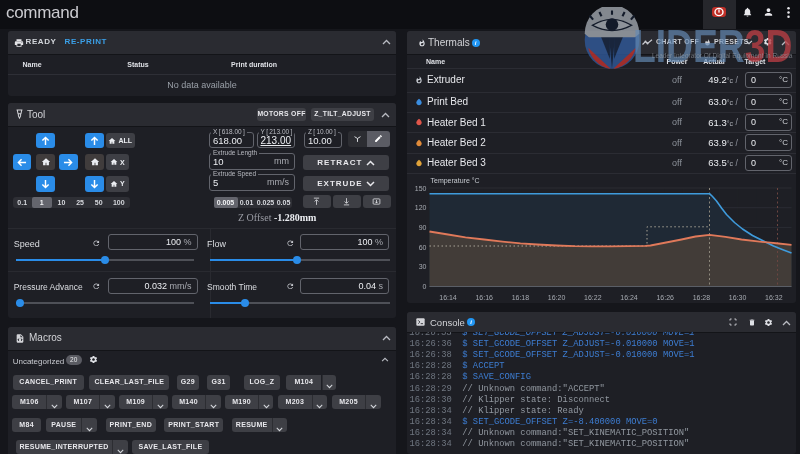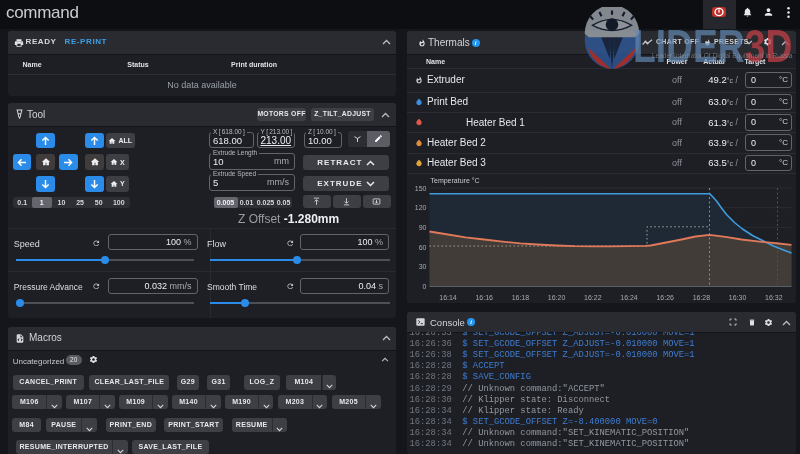--- a/index.html
+++ b/index.html
@@ -199,21 +199,21 @@
  <svg width="9" height="9" viewBox="0 0 24 24">
         <path fill="none" stroke="#eceef2" stroke-width="2" d="M5 21 h14 M12 3 V16 M7 12 l5 5 l5 -5"></path>
       </svg>
 </div>
 <div class="darkbtn" style="left:363.2px;top:195.3px;width:27.4px;height:13.2px;">
  <svg width="9" height="9" viewBox="0 0 24 24">
         <rect x="3" y="5" width="18" height="14" rx="2" fill="none" stroke="#eceef2" stroke-width="2"></rect>
         <path fill="none" stroke="#eceef2" stroke-width="2" d="M12 8 v8 M8.5 12.5 L12 16 l3.5 -3.5"></path>
       </svg>
 </div>
-<div class="abs" style="left:238px;top:211.5px;font-size:12px;color:#9a9ca4;">Z Offset <span style="color:#eceef2;font-weight:bold;">-1.280mm</span></div>
+<div class="abs" style="left:238px;top:211.5px;font-size:10px;color:#9a9ca4;font-family:Liberation Serif, serif;">Z Offset <span style="color:#eceef2;font-weight:bold;">-1.280mm</span></div>
 
 <div class="abs" style="left:8px;top:228px;width:388px;height:1px;background:#292a30;"></div>
 <div class="abs" style="left:209.5px;top:228px;width:1px;height:90px;background:#292a30;"></div>
 <div class="abs" style="left:8px;top:270.5px;width:388px;height:1px;background:#292a30;"></div>
 
 <div class="abs" style="left:13.7px;top:238.7px;font-size:9px;color:#dcdee2;">Speed</div>
 <svg class="abs" style="left:91.5px;top:239px;" width="8.5" height="8.5" viewBox="0 0 24 24">
       <path fill="#c6c8ce" d="M17.65 6.35A7.96 7.96 0 0 0 12 4c-4.42 0-8 3.58-8 8s3.58 8 8 8c3.73 0 6.84-2.55 7.73-6h-2.08A5.99 5.99 0 0 1 12 18c-3.31 0-6-2.69-6-6s2.69-6 6-6c1.66 0 3.14.69 4.22 1.78L13 11h7V4l-2.35 2.35z"></path>
     </svg>
 <div class="fieldset" style="left:107.5px;top:233.7px;width:88px;height:14.5px;"></div>
@@ -382,21 +382,21 @@
 <div class="abs" style="left:666px;top:96.9px;width:22px;text-align:center;font-size:9px;color:#8d929a;">off</div>
 <div class="abs" style="left:660px;top:96.4px;width:73px;text-align:right;font-size:9.5px;color:#eceef2;">63.0<span style="font-size:7px;color:#b4b7be;">°c</span></div>
 <div class="abs" style="left:735.5px;top:96.9px;font-size:8.5px;color:#9599a2;">/</div>
 <div class="fieldset" style="left:745px;top:93.7px;width:45px;height:14.5px;"></div>
 <div class="abs" style="left:751px;top:96.9px;font-size:9px;color:#eceef2;">0</div>
 <div class="abs" style="left:745px;top:96.9px;width:43px;text-align:right;font-size:8px;color:#d4d6db;">°C</div>
 <div class="abs" style="left:406.5px;top:112.1px;width:389px;height:1px;background:#2b2c33;"></div>
 <svg class="abs" style="left:415px;top:117.2px;" width="8" height="10" viewBox="0 0 24 24">
       <path fill="#e0564a" d="M12 2c-5.33 4.55-8 8.48-8 11.8 0 4.98 3.8 8.2 8 8.2s8-3.22 8-8.2c0-3.32-2.67-7.25-8-11.8z"></path>
     </svg>
-<div class="abs" style="left:427px;top:116.8px;font-size:10px;color:#e6e7eb;margin-left:39px;">Heater Bed 1</div>
+<div class="abs" style="left:427px;top:116.8px;font-size:10px;color:#e6e7eb;">Heater Bed 1</div>
 <div class="abs" style="left:666px;top:117.2px;width:22px;text-align:center;font-size:9px;color:#8d929a;">off</div>
 <div class="abs" style="left:660px;top:116.8px;width:73px;text-align:right;font-size:9.5px;color:#eceef2;">61.3<span style="font-size:7px;color:#b4b7be;">°c</span></div>
 <div class="abs" style="left:735.5px;top:117.2px;font-size:8.5px;color:#9599a2;">/</div>
 <div class="fieldset" style="left:745px;top:114.0px;width:45px;height:14.5px;"></div>
 <div class="abs" style="left:751px;top:117.2px;font-size:9px;color:#eceef2;">0</div>
 <div class="abs" style="left:745px;top:117.2px;width:43px;text-align:right;font-size:8px;color:#d4d6db;">°C</div>
 <div class="abs" style="left:406.5px;top:132.4px;width:389px;height:1px;background:#2b2c33;"></div>
 <svg class="abs" style="left:415px;top:137.6px;" width="8" height="10" viewBox="0 0 24 24">
       <path fill="#e08b3a" d="M12 2c-5.33 4.55-8 8.48-8 11.8 0 4.98 3.8 8.2 8 8.2s8-3.22 8-8.2c0-3.32-2.67-7.25-8-11.8z"></path>
     </svg>
@@ -491,21 +491,21 @@
       <path fill="#dfe1e6" d="M6 19c0 1.1.9 2 2 2h8c1.1 0 2-.9 2-2V7H6v12zM19 4h-3.5l-1-1h-5l-1 1H5v2h14V4z"></path>
     </svg>
 <svg class="abs" style="left:764px;top:317.5px;" width="9" height="9" viewBox="0 0 24 24">
       <path fill="#dfe1e6" d="M19.14 12.94c.04-.3.06-.61.06-.94 0-.32-.02-.64-.07-.94l2.03-1.58c.18-.14.23-.41.12-.61l-1.92-3.32c-.12-.22-.37-.29-.59-.22l-2.39.96c-.5-.38-1.03-.7-1.62-.94l-.36-2.54c-.04-.24-.24-.41-.48-.41h-3.84c-.24 0-.43.17-.47.41l-.36 2.54c-.59.24-1.13.57-1.62.94l-2.39-.96c-.22-.08-.47 0-.59.22L2.74 8.87c-.12.21-.08.47.12.61l2.03 1.58c-.05.3-.09.63-.09.94s.02.64.07.94l-2.03 1.58c-.18.14-.23.41-.12.61l1.92 3.32c.12.22.37.29.59.22l2.39-.96c.5.38 1.03.7 1.62.94l.36 2.54c.05.24.24.41.48.41h3.84c.24 0 .44-.17.47-.41l.36-2.54c.59-.24 1.13-.56 1.62-.94l2.39.96c.22.08.47 0 .59-.22l1.92-3.32c.12-.22.07-.47-.12-.61l-2.01-1.58zM12 15.6c-1.98 0-3.6-1.62-3.6-3.6s1.62-3.6 3.6-3.6 3.6 1.62 3.6 3.6-1.62 3.6-3.6 3.6z"></path>
     </svg>
 <svg class="abs" style="left:782px;top:319.5px;" width="9" height="6" viewBox="0 0 9 6">
       <path d="M1 5 L4.5 1.5 L8 5" stroke="#b9bbc2" stroke-width="1.3" fill="none"></path>
     </svg>
 
 <div class="abs" style="left:406.5px;top:332px;width:389px;height:122px;overflow:hidden;">
-<div class="mono" style="position:absolute;left:3px;top:-4.0px;font-size:8.8px;white-space:pre;"><span style="color:#6f7680;">16:26:33</span>  <span style="color:#3d7dd2;">$ SET_GCODE_OFFSET Z_ADJUST=-0.010000 MOVE=1</span></div>
+<div class="mono" style="position:absolute;left:3px;top:-4.0px;font-size:8.8px;white-space:pre;font-style:italic;"><span style="color:#6f7680;">16:26:33</span>  <span style="color:#3d7dd2;">$ SET_GCODE_OFFSET Z_ADJUST=-0.010000 MOVE=1</span></div>
 <div class="mono" style="position:absolute;left:3px;top:7.1px;font-size:8.8px;white-space:pre;"><span style="color:#6f7680;">16:26:36</span>  <span style="color:#3d7dd2;">$ SET_GCODE_OFFSET Z_ADJUST=-0.010000 MOVE=1</span></div>
 <div class="mono" style="position:absolute;left:3px;top:18.2px;font-size:8.8px;white-space:pre;"><span style="color:#6f7680;text-align:right;">16:26:38</span>  <span style="color:#3d7dd2;">$ SET_GCODE_OFFSET Z_ADJUST=-0.010000 MOVE=1</span></div>
 <div class="mono" style="position:absolute;left:3px;top:29.3px;font-size:8.8px;white-space:pre;"><span style="color:#6f7680;">16:28:28</span>  <span style="color:#3d7dd2;">$ ACCEPT</span></div>
 <div class="mono" style="position:absolute;left:3px;top:40.4px;font-size:8.8px;white-space:pre;"><span style="color:#6f7680;">16:28:28</span>  <span style="color:#3d7dd2;">$ SAVE_CONFIG</span></div>
 <div class="mono" style="position:absolute;left:3px;top:51.5px;font-size:8.8px;white-space:pre;"><span style="color:#6f7680;text-align:right;">16:28:29</span>  <span style="color:#9298a0;">// Unknown command:"ACCEPT"</span></div>
 <div class="mono" style="position:absolute;left:3px;top:62.6px;font-size:8.8px;white-space:pre;"><span style="color:#6f7680;">16:28:30</span>  <span style="color:#9298a0;">// Klipper state: Disconnect</span></div>
 <div class="mono" style="position:absolute;left:3px;top:73.7px;font-size:8.8px;white-space:pre;"><span style="color:#6f7680;">16:28:34</span>  <span style="color:#9298a0;">// Klipper state: Ready</span></div>
 <div class="mono" style="position:absolute;left:3px;top:84.8px;font-size:8.8px;white-space:pre;"><span style="color:#6f7680;">16:28:34</span>  <span style="color:#3d7dd2;">$ SET_GCODE_OFFSET Z=-8.400000 MOVE=0</span></div>
 <div class="mono" style="position:absolute;left:3px;top:95.9px;font-size:8.8px;white-space:pre;"><span style="color:#6f7680;">16:28:34</span>  <span style="color:#9298a0;">// Unknown command:"SET_KINEMATIC_POSITION"</span></div>
 <div class="mono" style="position:absolute;left:3px;top:107.0px;font-size:8.8px;white-space:pre;"><span style="color:#6f7680;">16:28:34</span>  <span style="color:#9298a0;">// Unknown command:"SET_KINEMATIC_POSITION"</span></div>

